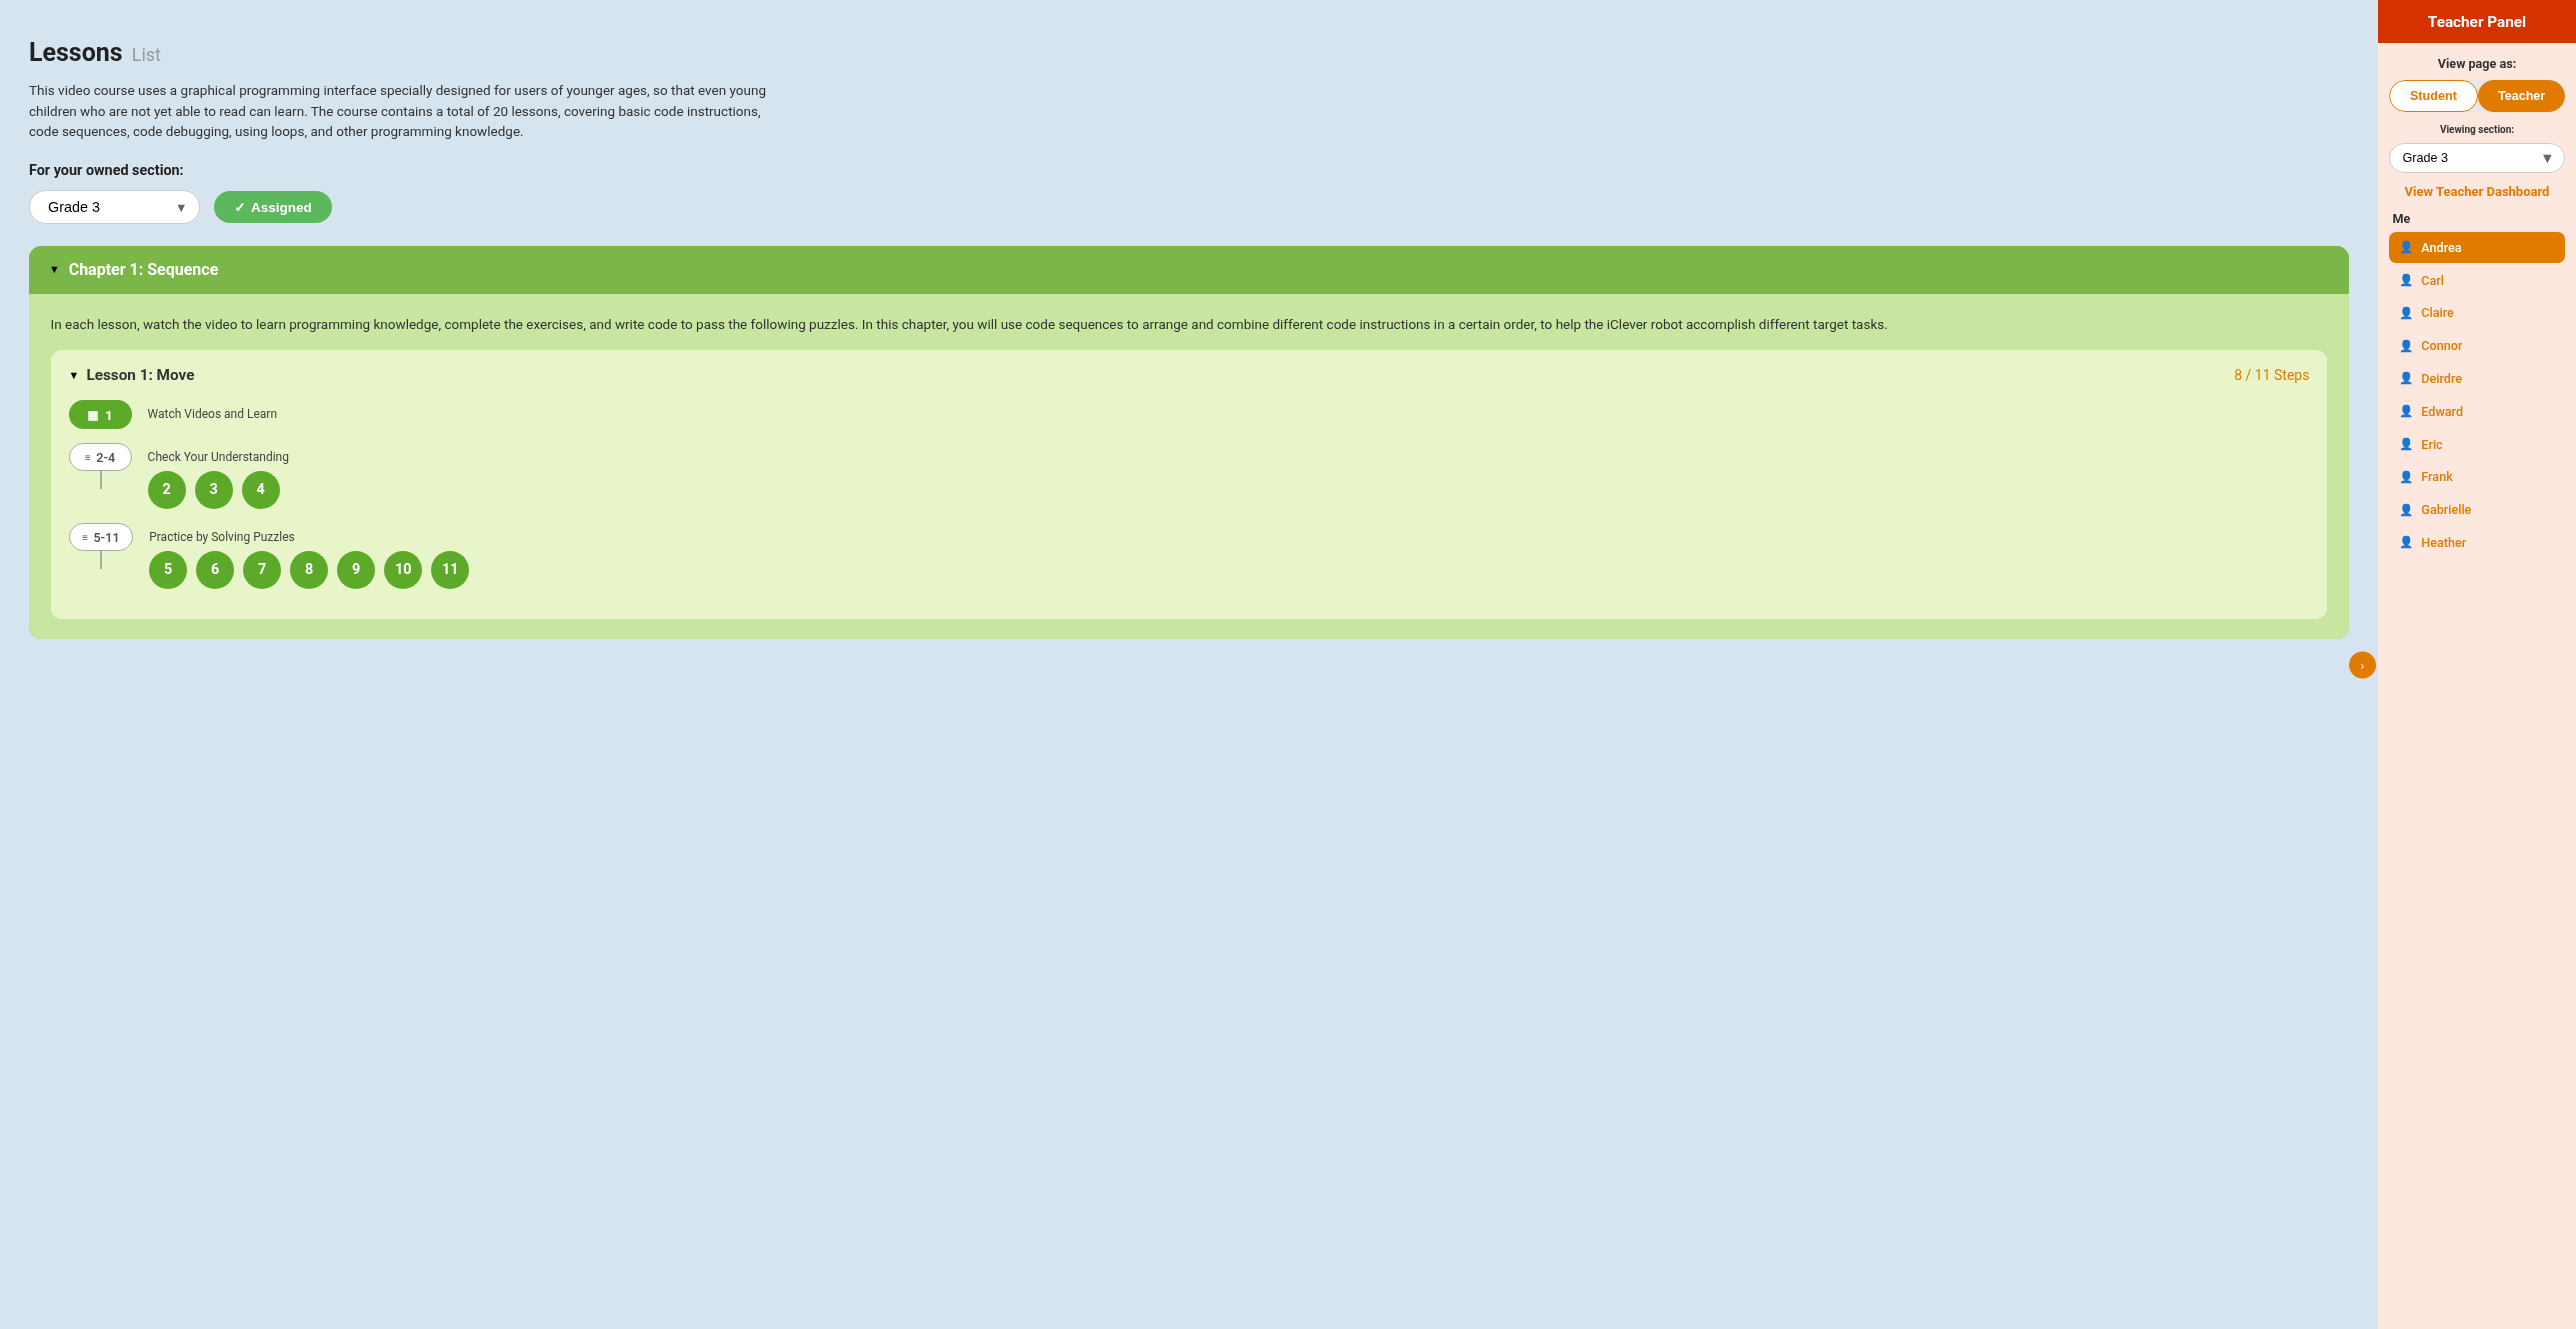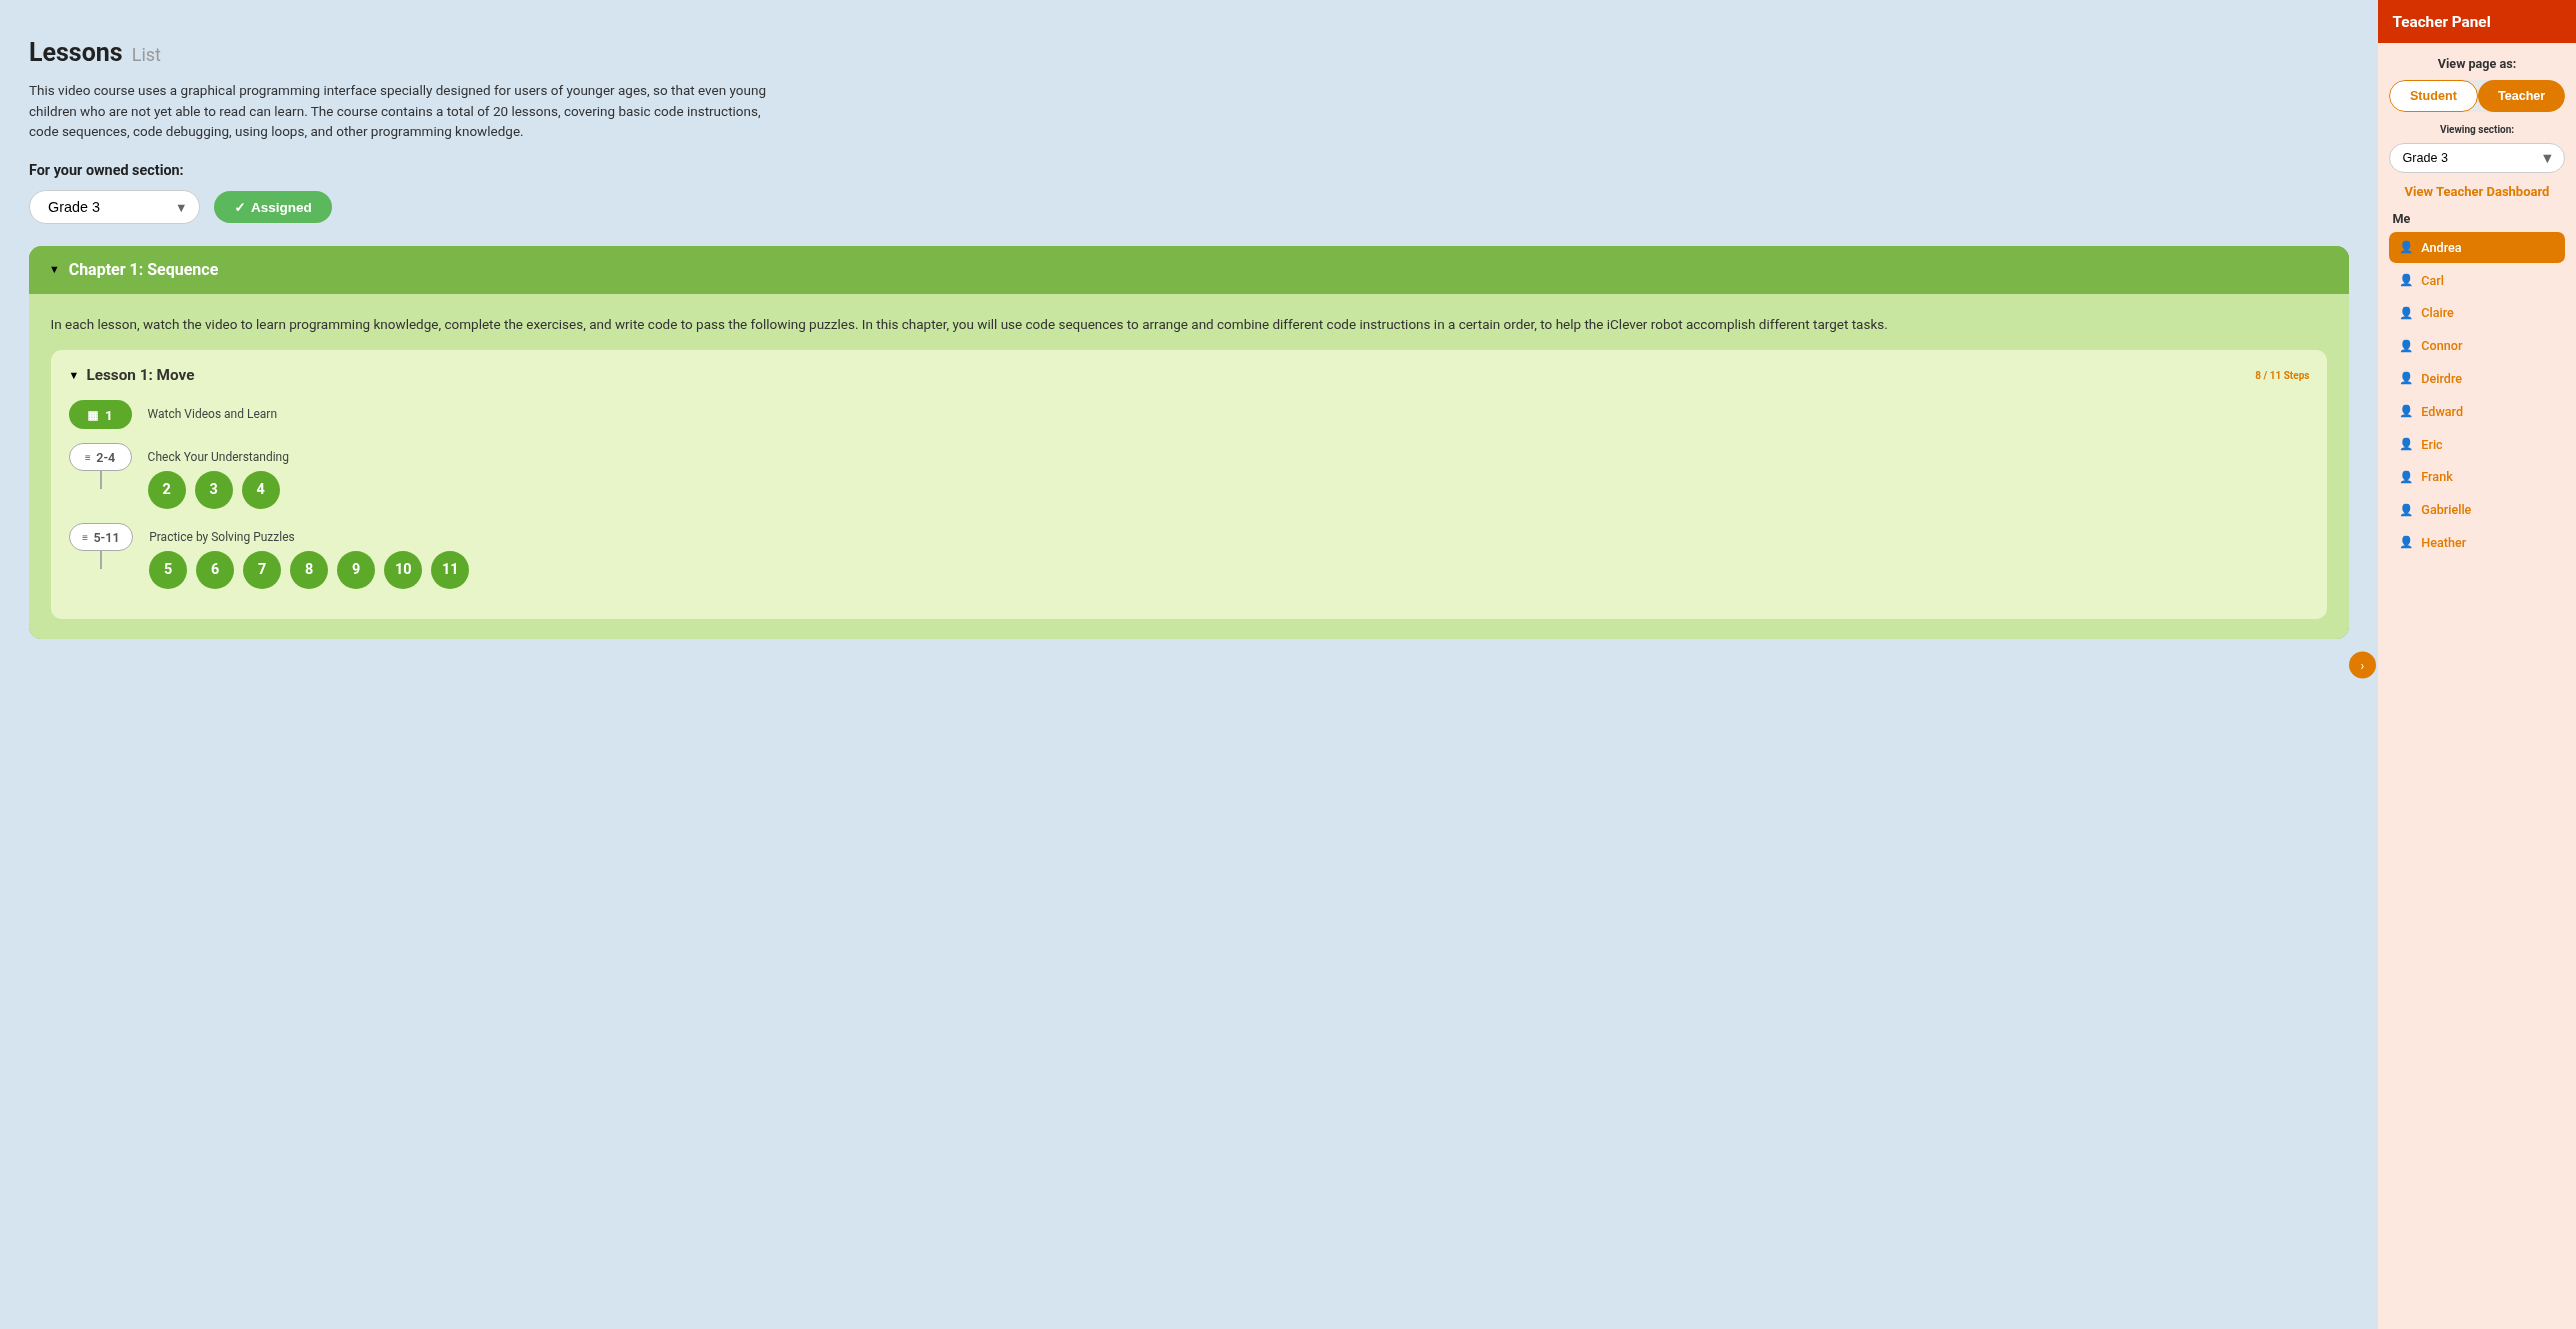--- a/index.html
+++ b/index.html
@@ -129,23 +129,23 @@
       display: flex;
       align-items: center;
       gap: 7.2px;
     }
     .lesson-title {
       font-size: 15.3px;
       font-weight: 700;
       color: #333;
     }
     .lesson-steps {
-      font-size: 10px;
+      font-size: 14px;
       color: #e07b00;
-      font-weight: 700;
+      font-weight: 400;
     }
     .step-row {
       display: flex;
       align-items: flex-start;
       gap: 16px;
       margin-bottom: 14.4px;
     }
     .step-badge-green {
       background: #5daa2a;
       color: white;
@@ -218,20 +218,21 @@
       height: 100vh;
       display: flex;
       flex-direction: column;
     }
     .teacher-panel-header {
       background: #d63200;
       color: white;
       font-size: 15.3px;
       font-weight: 700;
       padding: 12.6px 14.4px;
+      text-align: center;
     }
     .teacher-panel-body {
       background: #fde8e0;
       flex: 1;
       padding: 12.6px 10.8px;
       overflow-y: auto;
     }
     .view-as-label {
       font-size: 12.6px;
       font-weight: 700;

